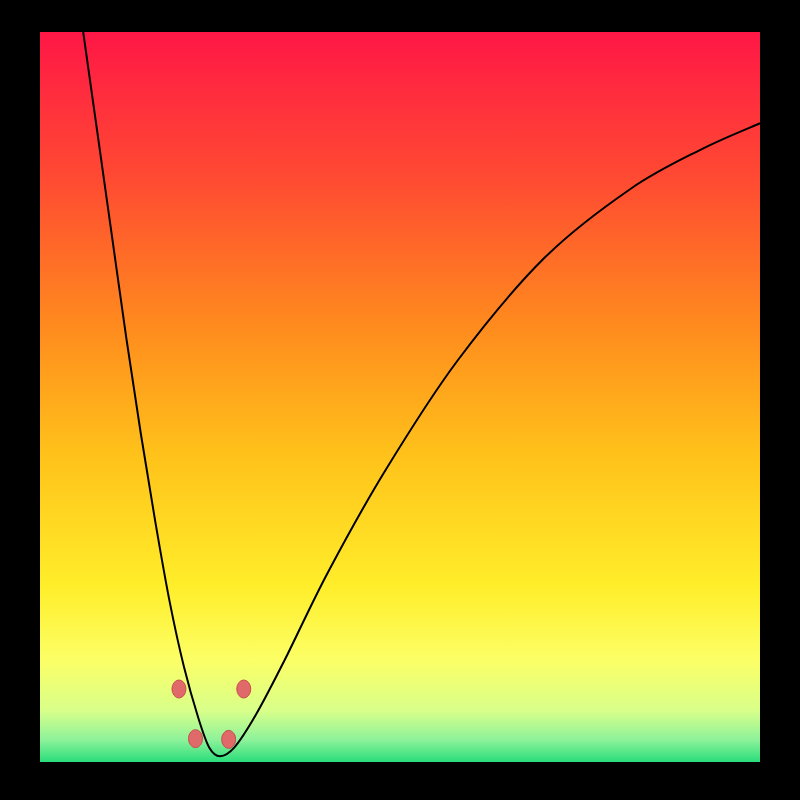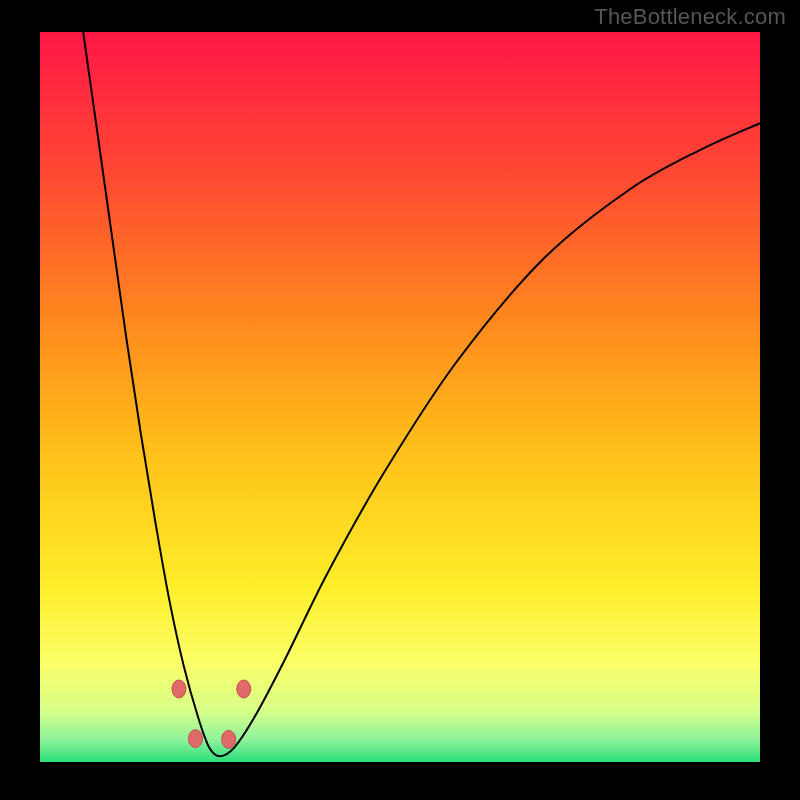--- a/index.html
+++ b/index.html
@@ -56,14 +56,13 @@
     <rect id="plot-rect" fill="url(#bg-grad)" x="40" y="32" width="720" height="730"></rect>
     <path id="curve" fill="none" stroke-width="2" d="M 83.20 32.00 C 85.60 49.03, 92.80 100.13, 97.60 134.20 C 102.40 168.27, 107.20 202.33, 112.00 236.40 C 116.80 270.47, 121.60 305.75, 126.40 338.60 C 131.20 371.45, 136.00 403.08, 140.80 433.50 C 145.60 463.92, 150.40 493.12, 155.20 521.10 C 160.00 549.08, 164.80 577.07, 169.60 601.40 C 174.40 625.73, 179.20 647.63, 184.00 667.10 C 188.80 686.57, 194.20 704.82, 198.40 718.20 C 202.60 731.58, 205.60 741.07, 209.20 747.40 C 212.80 753.73, 215.80 756.16, 220.00 756.16 C 224.20 756.16, 228.40 754.33, 234.40 747.40 C 240.40 740.47, 247.60 729.15, 256.00 714.55 C 264.40 699.95, 272.80 683.52, 284.80 659.80 C 296.80 636.07, 311.20 603.83, 328.00 572.20 C 344.80 540.57, 364.00 505.28, 385.60 470.00 C 407.20 434.72, 431.20 395.78, 457.60 360.50 C 484.00 325.22, 515.20 286.89, 544.00 258.30 C 572.80 229.71, 604.00 207.20, 630.40 188.95 C 656.80 170.70, 680.80 159.75, 702.40 148.80 C 724.00 137.85, 750.40 127.51, 760.00 123.25" stroke="#000000"></path>
     <g id="markers">
         <ellipse cx="178.96" cy="689.00" rx="7" ry="9" fill="#e06a6a" stroke="#c94d4d" stroke-width="1"></ellipse>
         <ellipse cx="243.76" cy="689.00" rx="7" ry="9" fill="#e06a6a" stroke="#c94d4d" stroke-width="1"></ellipse>
         <ellipse cx="195.52" cy="738.64" rx="7" ry="9" fill="#e06a6a" stroke="#c94d4d" stroke-width="1"></ellipse>
         <ellipse cx="228.64" cy="739.37" rx="7" ry="9" fill="#e06a6a" stroke="#c94d4d" stroke-width="1"></ellipse>
       </g>
   </svg>
 
-  <div class="watermark">TheBottleneck.com</div>
 </div>
 
 </body></html>

